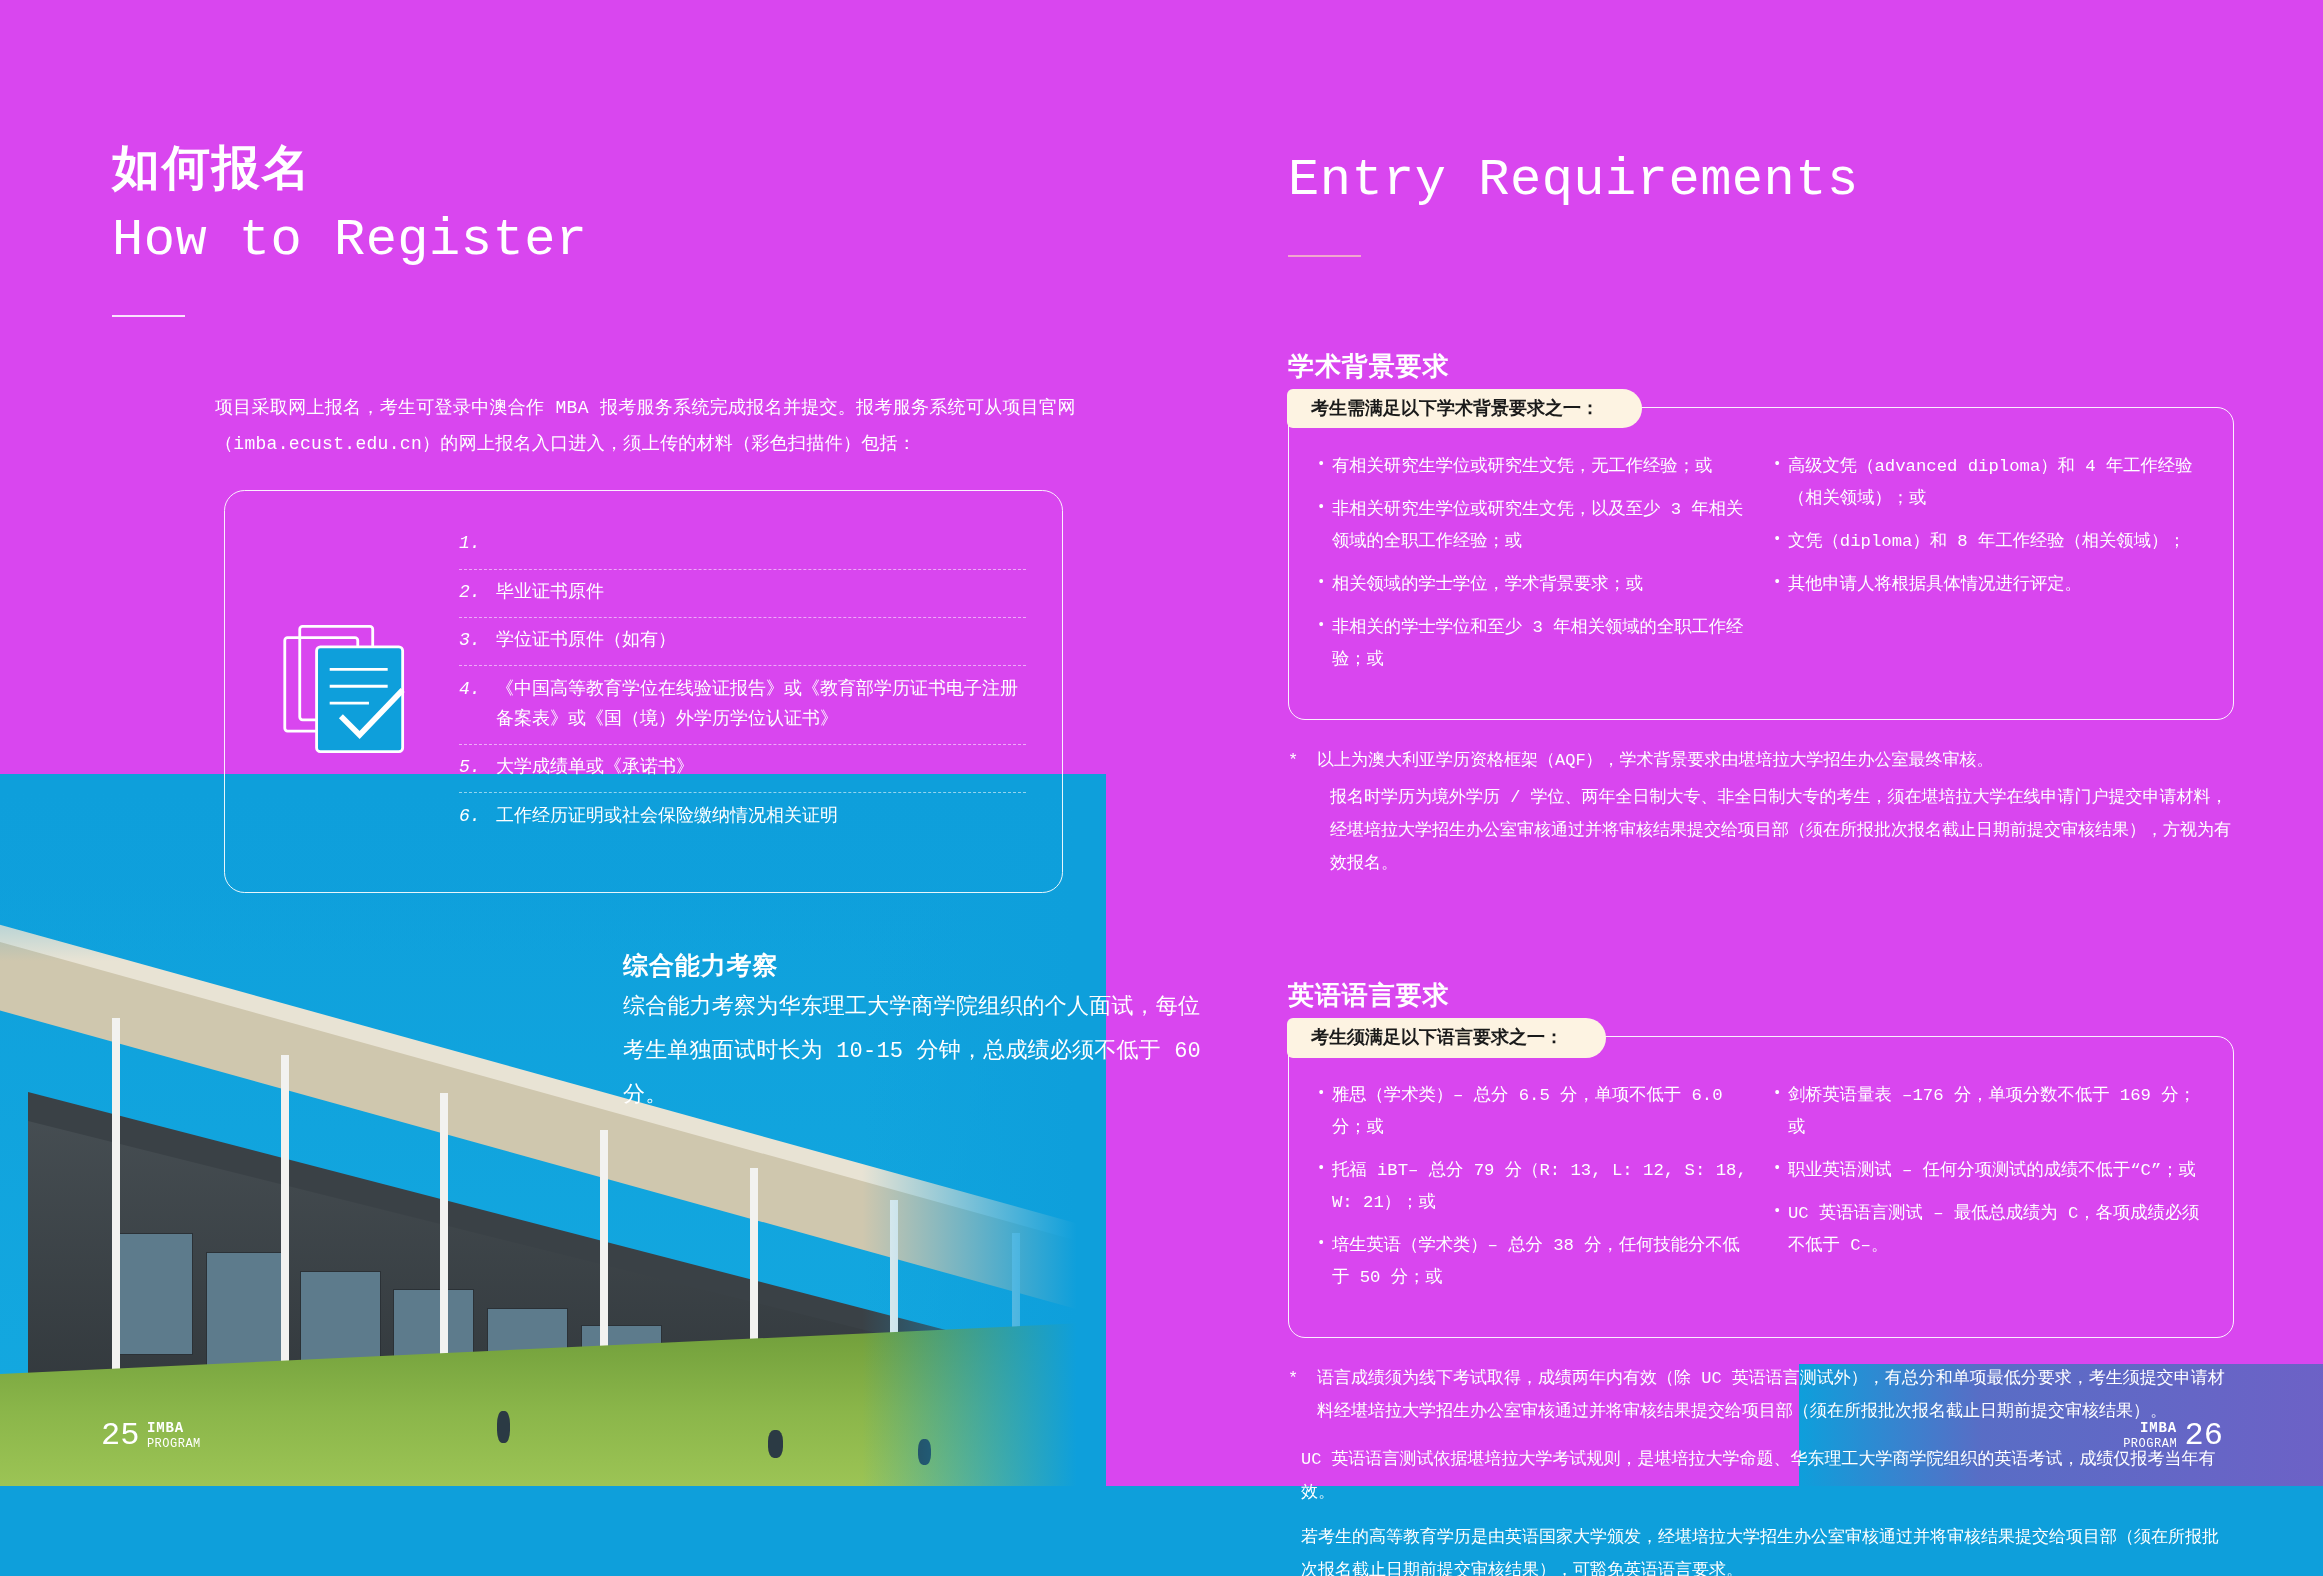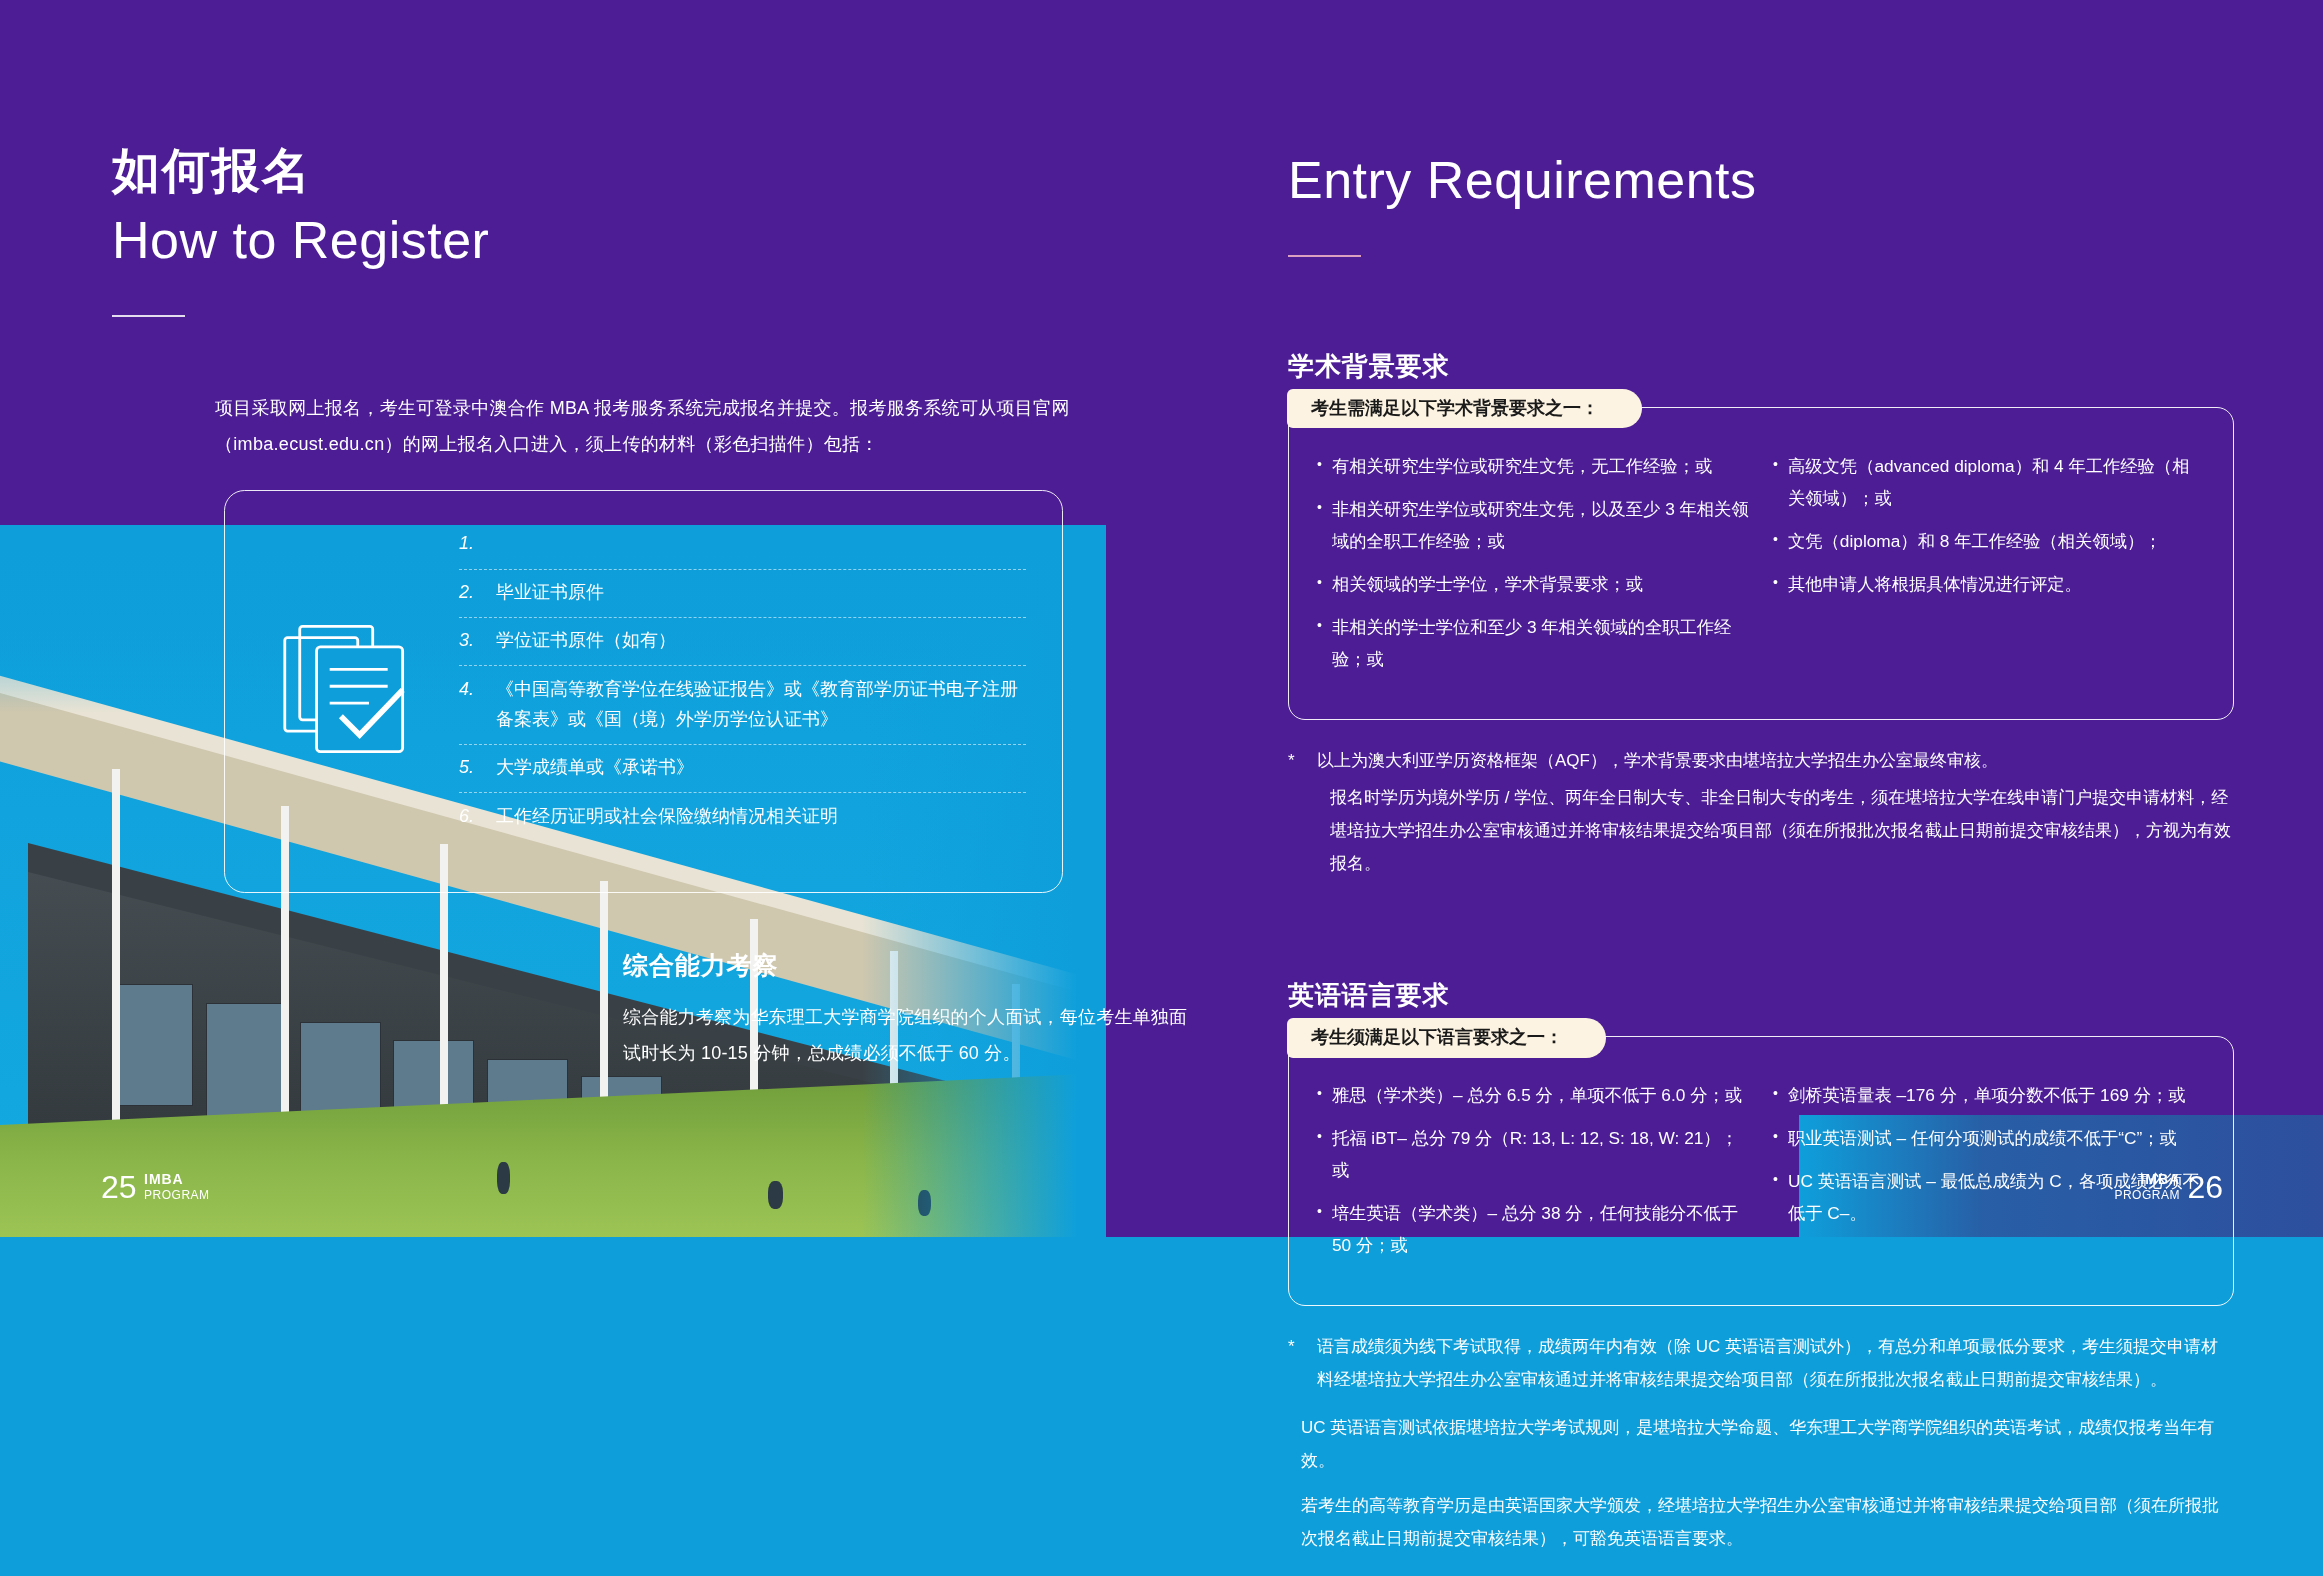--- a/index.html
+++ b/index.html
@@ -2,21 +2,21 @@
 <html style="font-size:15px"><head>
 <meta charset="utf-8">
 <style>
   * { box-sizing: border-box; margin: 0; padding: 0; }
   html, body {
     width: 2324px; height: 1577px;
     background: #0e9fdb;
     font-family: "Liberation Sans", sans-serif;
     overflow: hidden;
   }
-  .page { position: relative; width: 2324px; height: 1237px; background: #4c1d95; }
+  .page { position: relative; width: 2324px; height: 1486px; background: #d946ef; font-family: Liberation Mono, monospace; }
 
   
   .left-col { position: absolute; left: 112px; top: 141px; width: 993px; }
   .right-col { position: absolute; left: 1288px; top: 141px; width: 946px; }
 
   .heading-cn {
     font-size: 48px; color: #ffffff; font-weight: bold;
     letter-spacing: 1.9px; line-height: 1.25;
   }
   .heading-en {
@@ -64,21 +64,21 @@
     border-bottom: 0.9px dashed rgba(255,255,255,.55);
   }
   .doc-item:last-child { border-bottom: none; }
   .doc-num { width: 37px; flex: none; font-style: italic; }
   .doc-text { flex: 1; }
 
   
   .cap-sec { margin-top: 56px; margin-left: 511px; width: 581px; }
   .cap-title { color: #ffffff; font-size: 25px; font-weight: bold; letter-spacing: 0.9px; }
   .cap-body {
-    margin-top: 17px; color: #ffffff; font-size: 18px;
+    margin-top: 4px; color: #ffffff; font-size: 22px;
     line-height: 2.0; letter-spacing: 0.2px;
   }
 
   
   .sec-title {
     color: #ffffff; font-size: 26px; font-weight: bold;
     letter-spacing: 0.9px; margin-top: 94px;
   }
   .sec-title.first { margin-top: 92px; }
 

